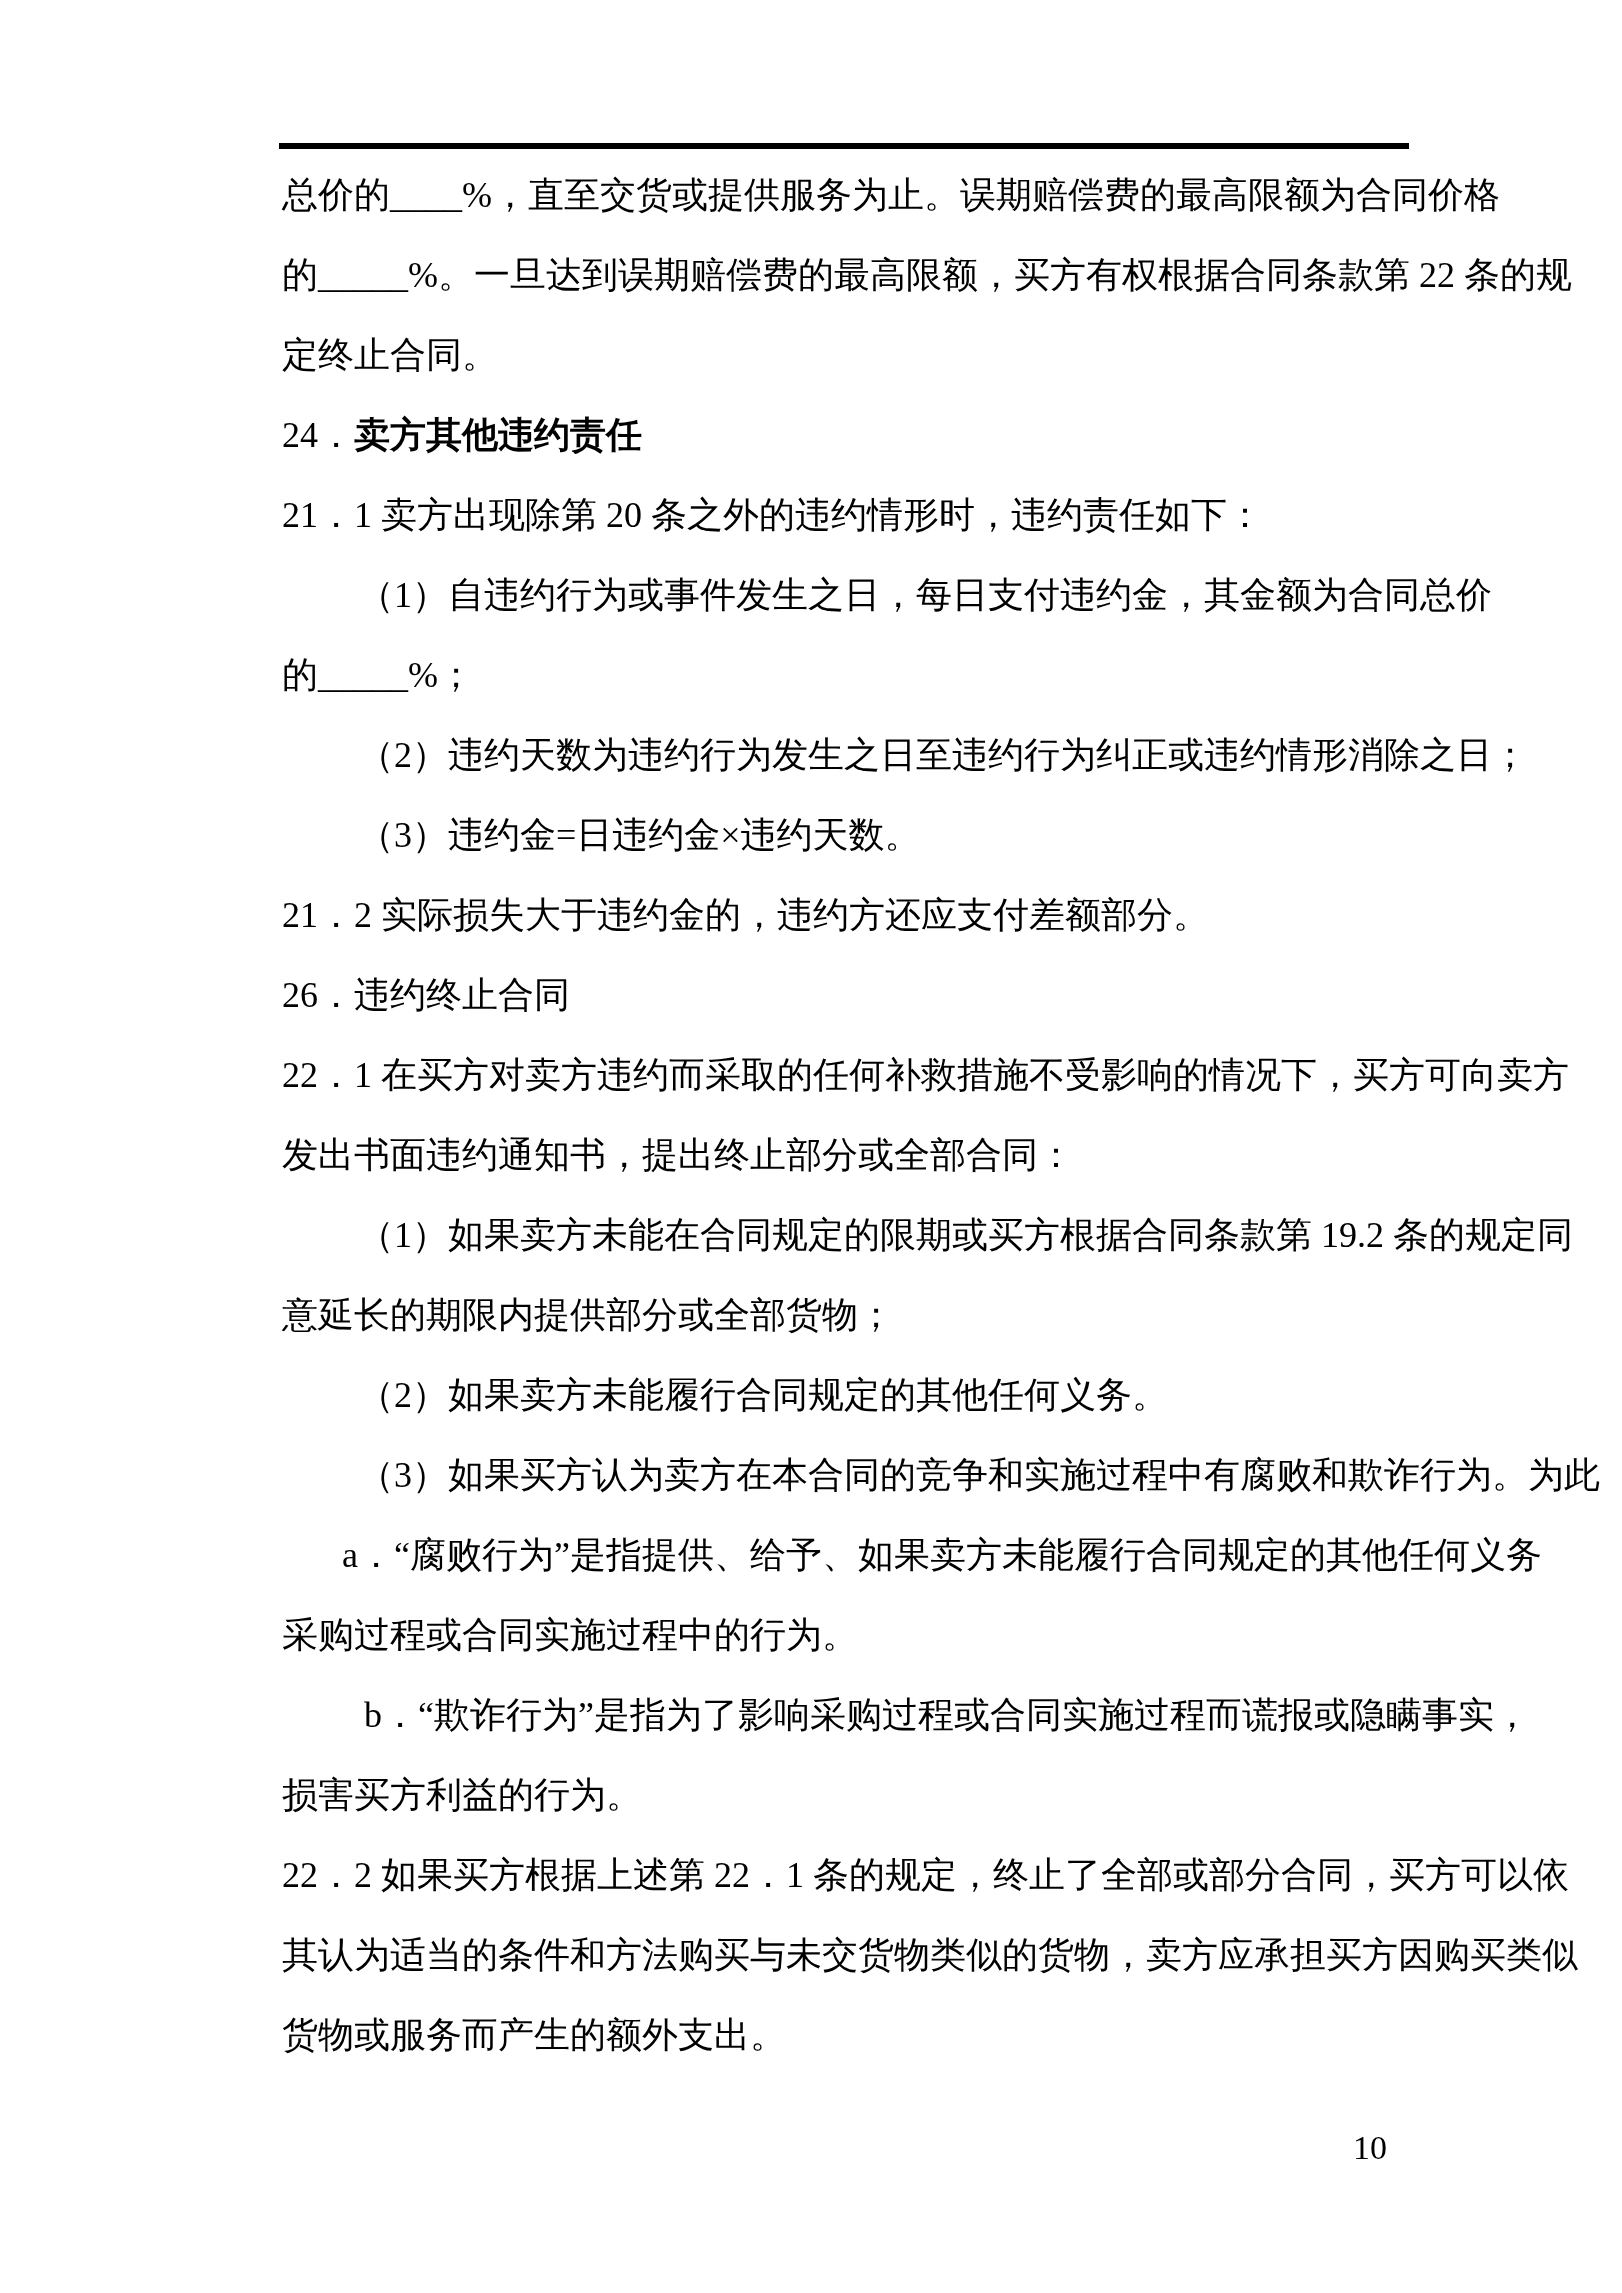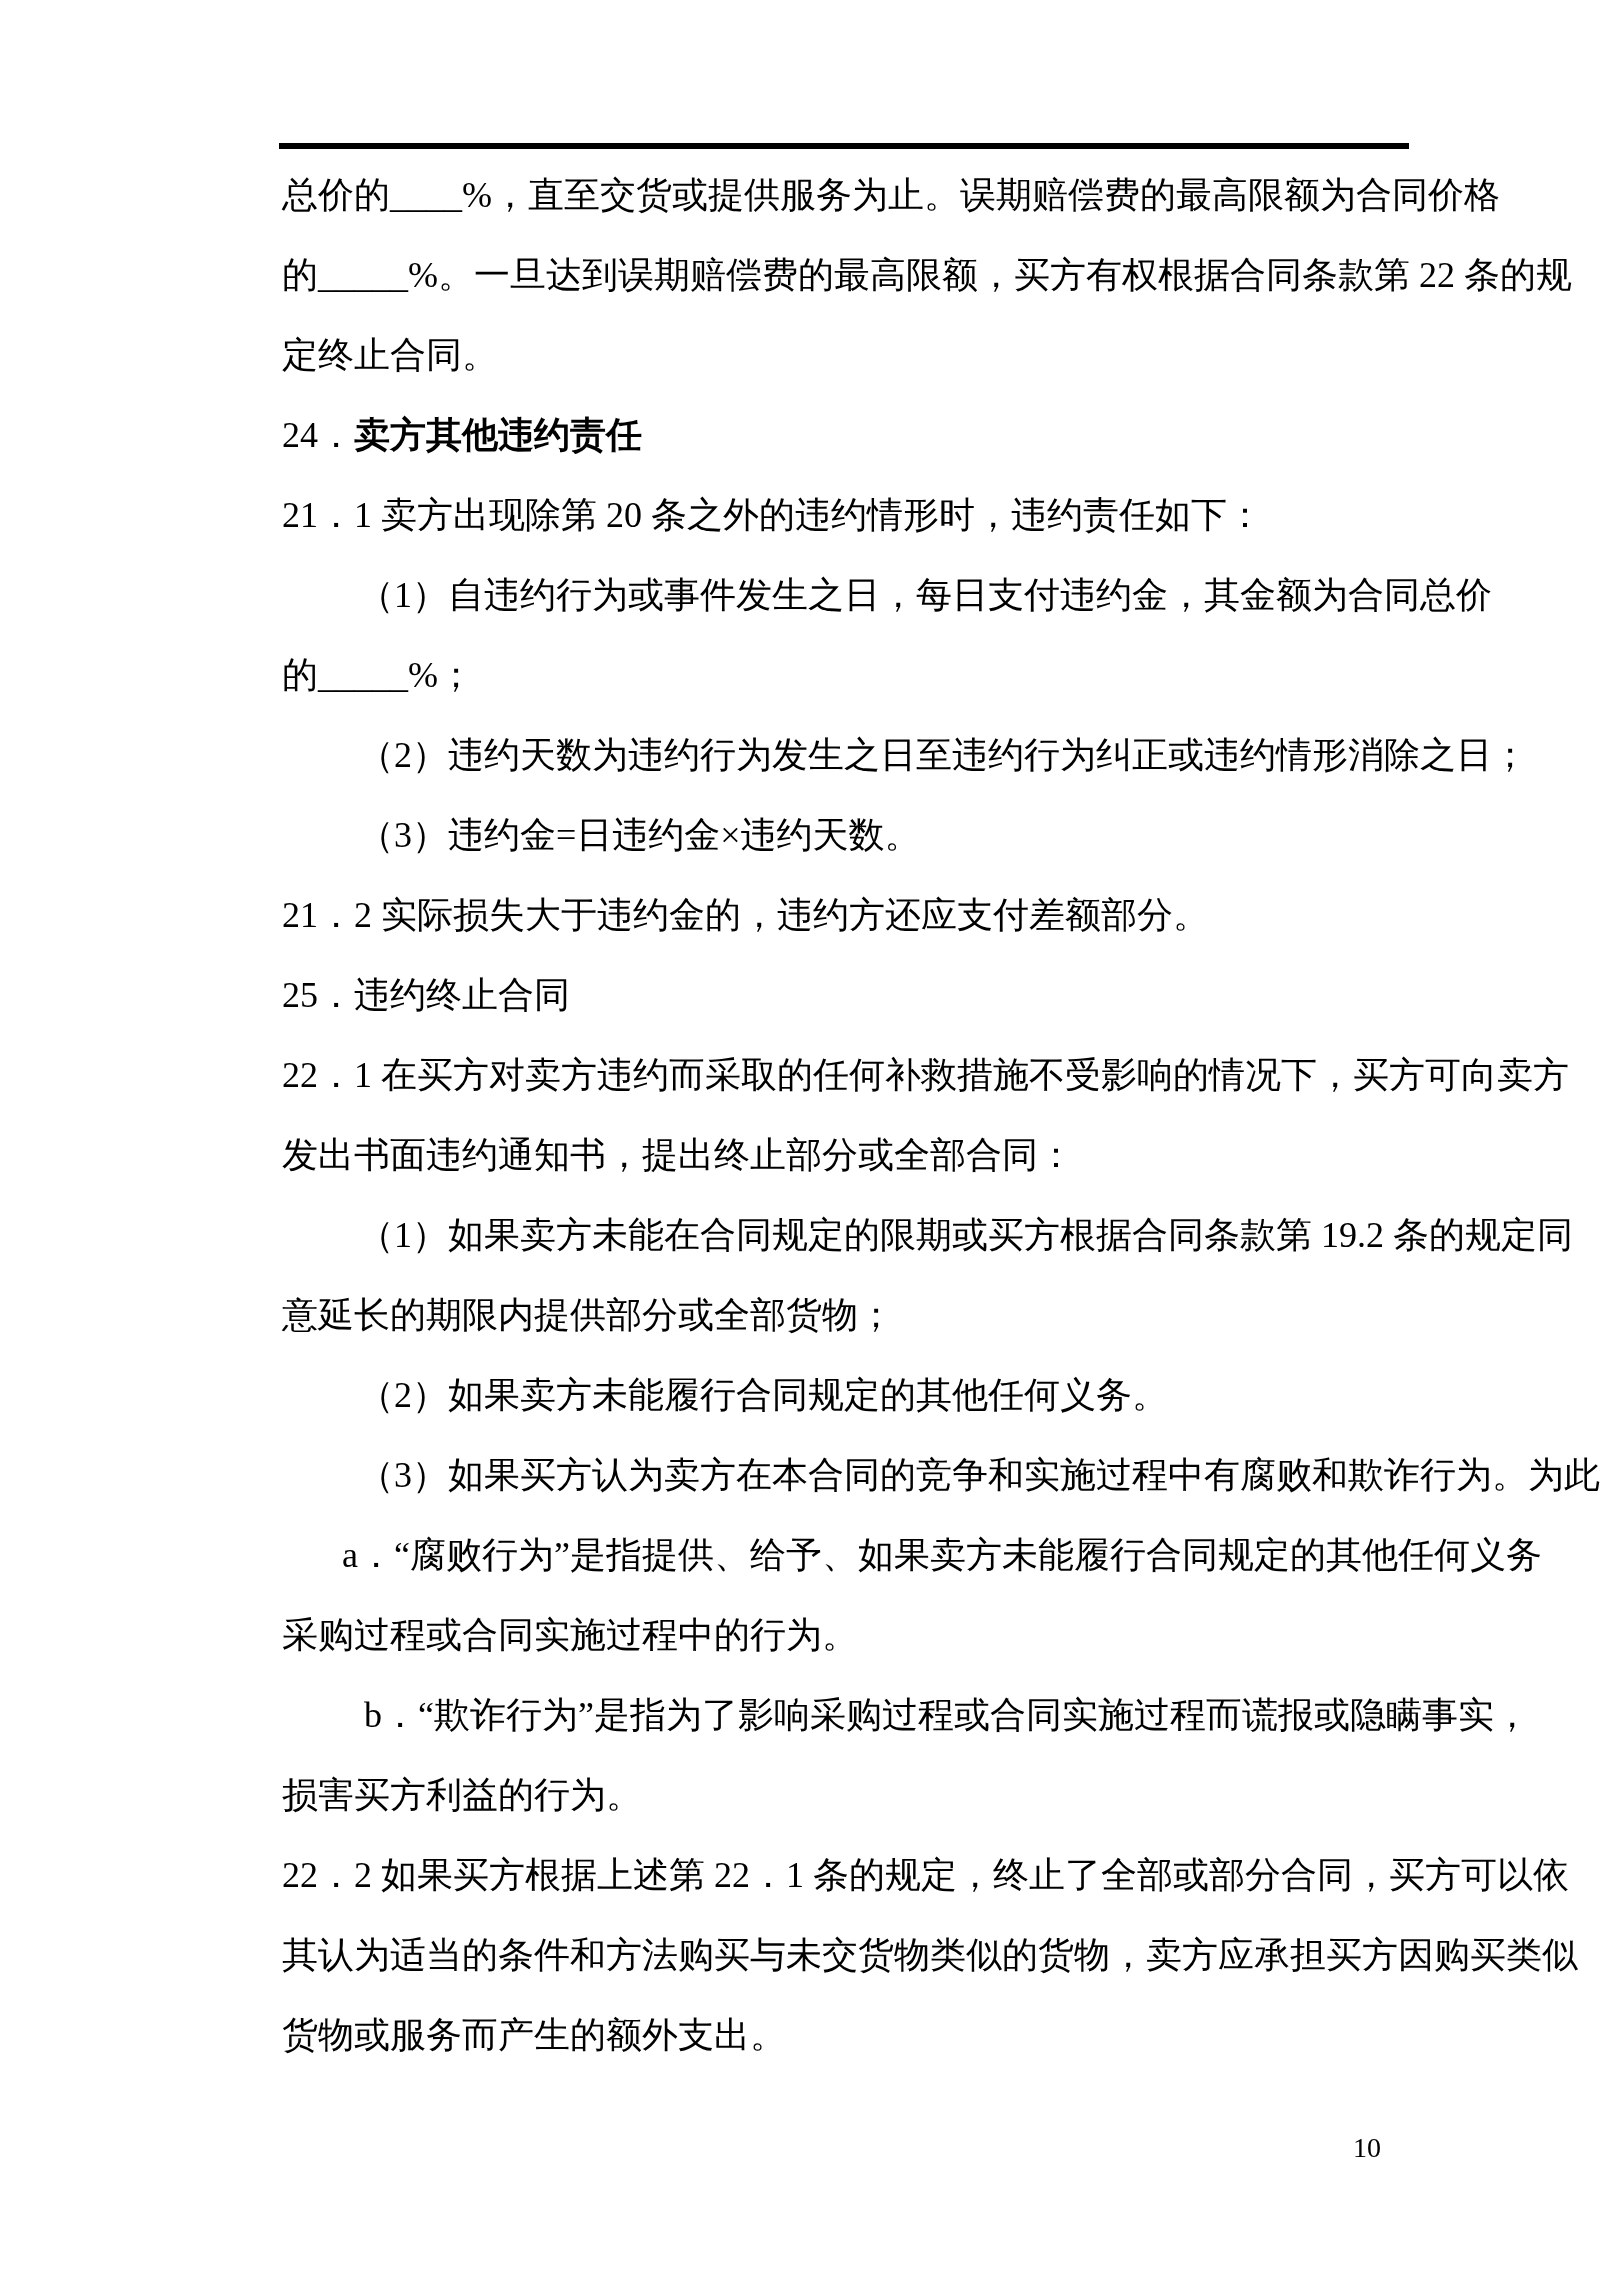--- a/index.html
+++ b/index.html
@@ -40,41 +40,41 @@
     font-weight: bold;
     text-align: right;
   }
   .ind-p { padding-left: 76px; }  
   .ind-a { padding-left: 60px; }  
   .ind-b { padding-left: 82px; }  
   .page-number {
     position: absolute;
     left: 1353px;
     top: 2125px;
-    font-size: 28px;
+    font-size: 34px;
     line-height: 45px;
   }
 </style>
 </head>
 <body>
 
 <div class="page">
   <div class="header-rule"></div>
   <div class="content">
       <div class="line">总价的____%，直至交货或提供服务为止。误期赔偿费的最高限额为合同价格</div>
       <div class="line">的_____%。一旦达到误期赔偿费的最高限额，买方有权根据合同条款第 22 条的规</div>
       <div class="line">定终止合同。</div>
       <div class="line"><span>24．</span><span class="b">卖方其他违约责任</span></div>
       <div class="line">21．1 卖方出现除第 20 条之外的违约情形时，违约责任如下：</div>
       <div class="line ind-p">（1）自违约行为或事件发生之日，每日支付违约金，其金额为合同总价</div>
       <div class="line">的_____%；</div>
       <div class="line ind-p">（2）违约天数为违约行为发生之日至违约行为纠正或违约情形消除之日；</div>
       <div class="line ind-p">（3）违约金=日违约金×违约天数。</div>
       <div class="line">21．2 实际损失大于违约金的，违约方还应支付差额部分。</div>
-      <div class="line">25．违约终止合同</div>
+      <div class="line">26．违约终止合同</div>
       <div class="line">22．1 在买方对卖方违约而采取的任何补救措施不受影响的情况下，买方可向卖方</div>
       <div class="line">发出书面违约通知书，提出终止部分或全部合同：</div>
       <div class="line ind-p">（1）如果卖方未能在合同规定的限期或买方根据合同条款第 19.2 条的规定同</div>
       <div class="line">意延长的期限内提供部分或全部货物；</div>
       <div class="line ind-p">（2）如果卖方未能履行合同规定的其他任何义务。</div>
       <div class="line ind-p">（3）如果买方认为卖方在本合同的竞争和实施过程中有腐败和欺诈行为。为此</div>
       <div class="line ind-a">a．“腐败行为”是指提供、给予、如果卖方未能履行合同规定的其他任何义务</div>
       <div class="line">采购过程或合同实施过程中的行为。</div>
       <div class="line ind-b">b．“欺诈行为”是指为了影响采购过程或合同实施过程而谎报或隐瞒事实，</div>
       <div class="line">损害买方利益的行为。</div>

